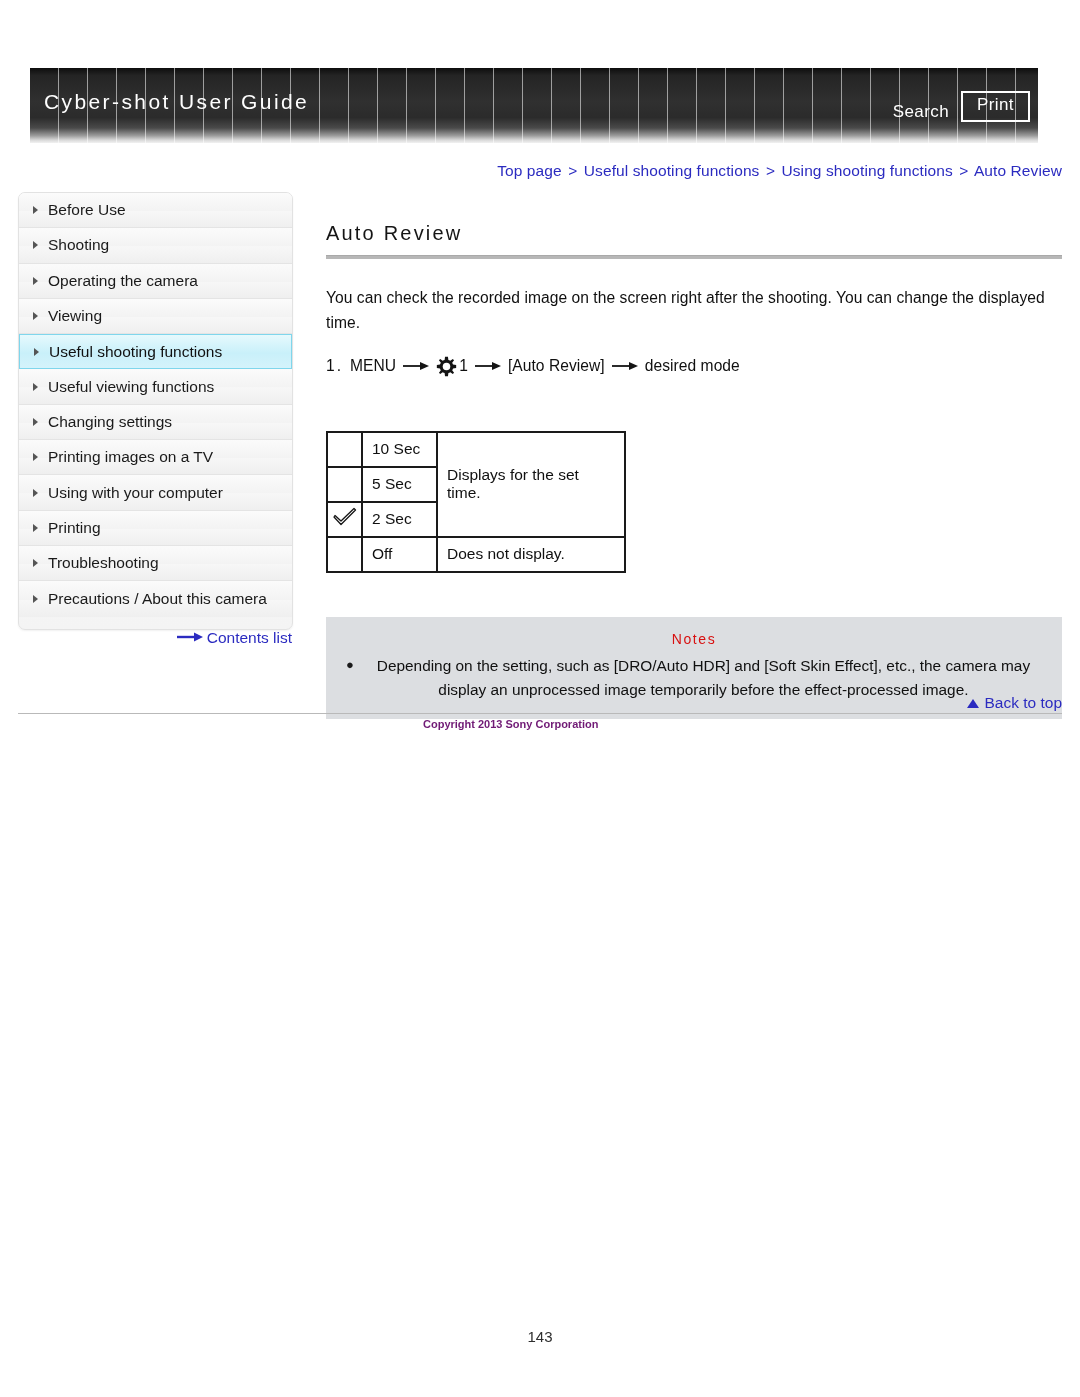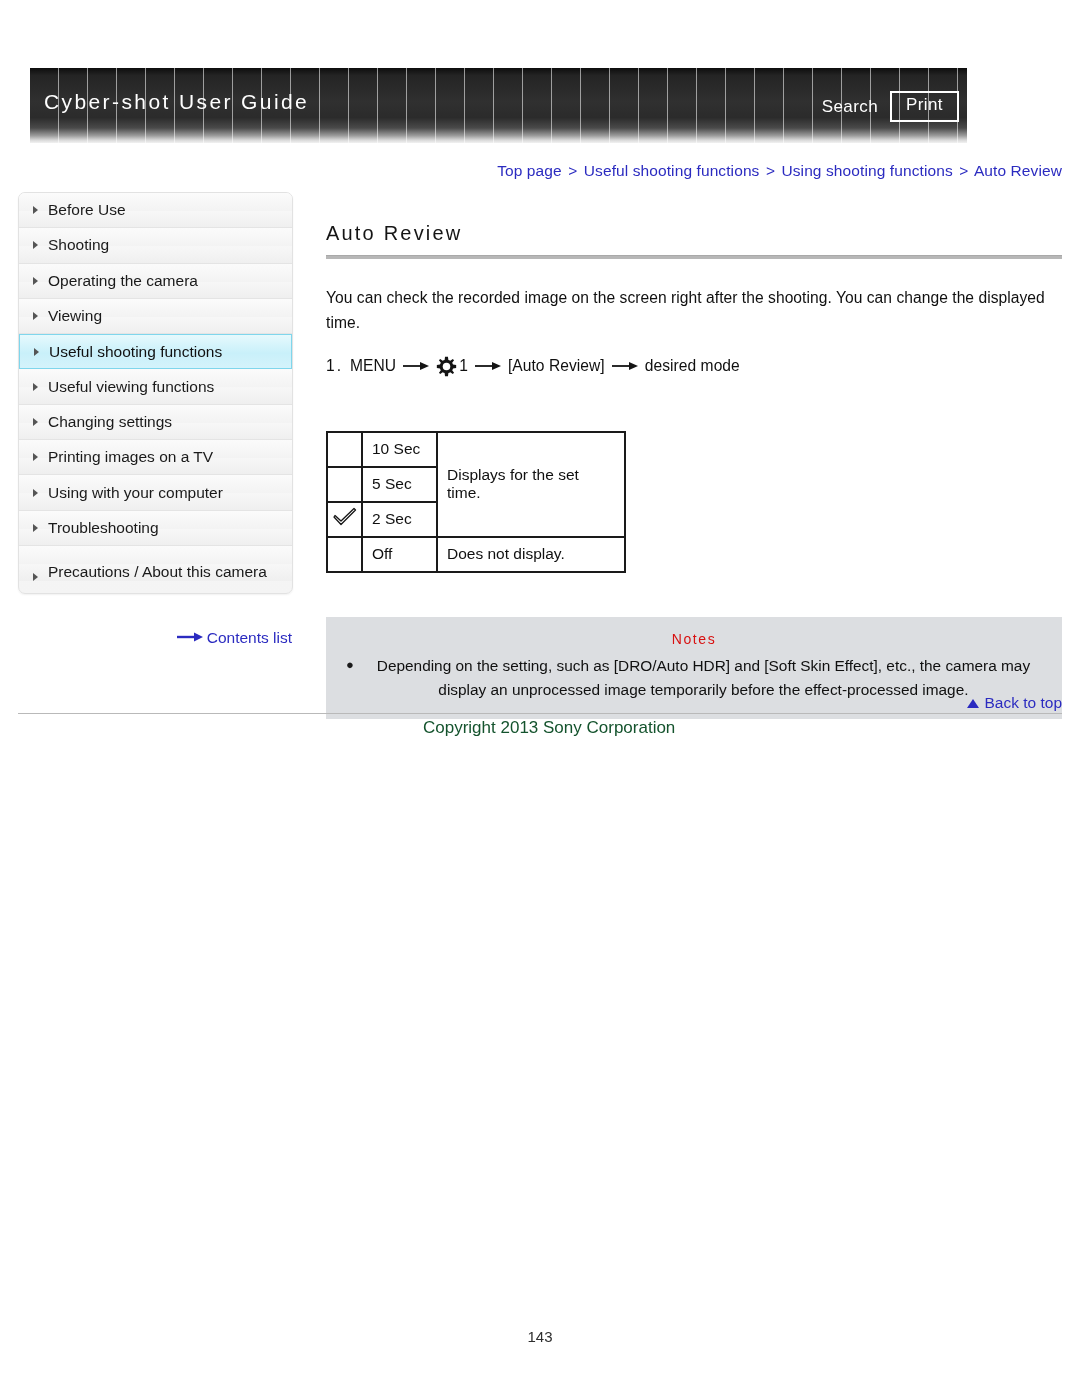--- a/index.html
+++ b/index.html
@@ -17,21 +17,21 @@
     width: 1080px;
     height: 1397px;
     overflow: hidden;
   }
 
   
   .header {
     position: absolute;
     left: 30px;
     top: 68px;
-    width: 937px;
+    width: 1008px;
     height: 75px;
     background:
       repeating-linear-gradient(to right,
         rgba(255,255,255,0.00) 0px,
         rgba(255,255,255,0.00) 28px,
         rgba(255,255,255,0.55) 28px,
         rgba(255,255,255,0.55) 29px),
       linear-gradient(to bottom,
         #0d0d0d 0%,
         #242424 10%,
@@ -53,21 +53,21 @@
     letter-spacing: 2.4px;
     font-weight: 400;
     white-space: nowrap;
   }
 
   .header-actions {
     position: absolute;
     right: 8px;
     top: 23px;
     display: flex;
-    align-items: center;
+    align-items: flex-end;
     gap: 12px;
   }
 
   .search-link {
     color: #ffffff;
     font-size: 17px;
     letter-spacing: 0.4px;
     white-space: nowrap;
     cursor: pointer;
   }
@@ -115,21 +115,21 @@
     height: 35.3px;
     display: flex;
     align-items: center;
     padding-left: 14px;
     border-bottom: 1px solid #e4e4e4;
     background: linear-gradient(to bottom, #fbfbfb 0%, #f3f3f3 52%, #f7f7f7 53%, #efefef 100%);
     cursor: pointer;
     font-size: 15.5px;
     color: #1a1a1a;
   }
-  .nav-item:last-child { border-bottom: none; align-items: flex-end; }
+  .nav-item:last-child { border-bottom: none; }
 
   .nav-item.selected {
     background: linear-gradient(to bottom, #e6f9fd 0%, #c9f0fa 55%, #d4f3fb 100%);
     border-top: 1px solid #7fd6ec;
     border-bottom: 1px solid #7fd6ec;
     border-left: 1px solid #7fd6ec;
     border-right: 1px solid #7fd6ec;
     color: #111111;
   }
 
@@ -291,22 +291,23 @@
     right: 18px;
     top: 713px;
     height: 1px;
     background: #b9b9b9;
   }
 
   .copyright {
     position: absolute;
     left: 423px;
     top: 718px;
-    font-size: 17px;
-    color: #14532d;
+    font-size: 11px;
+    color: #701a75;
+    font-weight: bold;
   }
 
   .page-number {
     position: absolute;
     left: 0;
     right: 0;
     top: 1328px;
     text-align: center;
     font-size: 15px;
     color: #2e2e2e;
@@ -364,20 +365,24 @@
       <span class="nav-arrow"></span>
       <span class="nav-label">Changing settings</span>
     </div>
     <div class="nav-item">
       <span class="nav-arrow"></span>
       <span class="nav-label">Printing images on a TV</span>
     </div>
     <div class="nav-item">
       <span class="nav-arrow"></span>
       <span class="nav-label">Using with your computer</span>
+    </div>
+    <div class="nav-item">
+      <span class="nav-arrow"></span>
+      <span class="nav-label">Printing</span>
     </div>
     <div class="nav-item">
       <span class="nav-arrow"></span>
       <span class="nav-label">Troubleshooting</span>
     </div>
     <div class="nav-item">
       <span class="nav-arrow"></span>
       <span class="nav-label">Precautions / About this camera</span>
     </div>
   </div>

